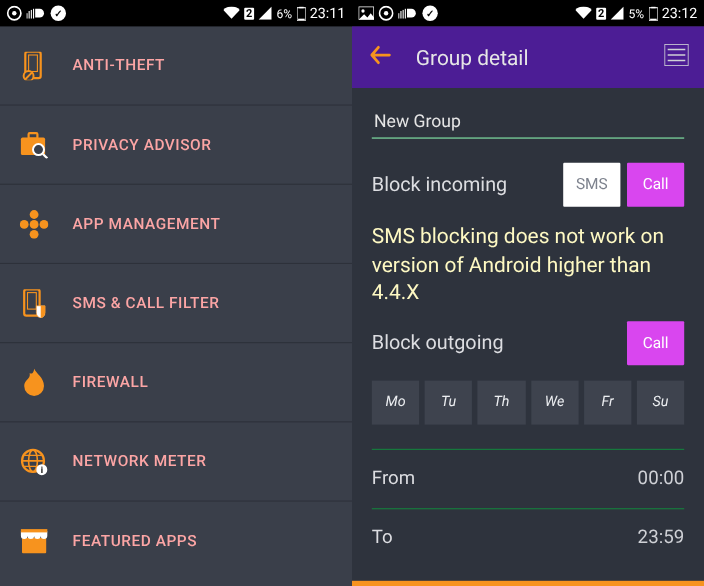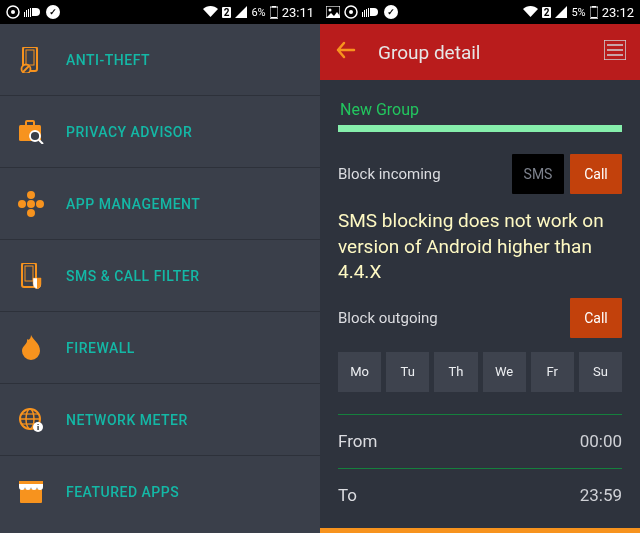--- a/index.html
+++ b/index.html
@@ -13,36 +13,36 @@
   .status { height: 24px; background: #000; color: #fff; display: flex; align-items: center; justify-content: space-between; padding: 0 6px; font-size: 12px; }
   .status .sleft, .status .sright { display: flex; align-items: center; gap: 4px; }
   .status svg { display: block; }
   .badge-circ { width: 14px; height: 14px; border-radius: 50%; background: #fff; display: flex; align-items: center; justify-content: center; color: #000; font-size: 9px; font-weight: bold; }
 
   
   .menu { flex: 1; display: flex; flex-direction: column; }
   .menu-item { height: 72px; border-bottom: 1px solid #2d313a; display: flex; align-items: center; padding: 0 18px; gap: 22px; cursor: pointer; }
   .menu-item:last-child { border-bottom: none; }
   .menu-icon { width: 26px; height: 26px; flex-shrink: 0; display: flex; align-items: center; justify-content: center; }
-  .menu-label { color: #14b8a6; font-size: 14px; font-weight: 500; letter-spacing: 0.5px; }
+  .menu-label { color: #fca5a5; font-size: 14px; font-weight: 500; letter-spacing: 0.5px; }
 
   
-  .headerbar { height: 56px; background: #b91c1c; display: flex; align-items: center; padding: 0 14px; gap: 20px; }
+  .headerbar { height: 56px; background: #4c1d95; display: flex; align-items: center; padding: 0 14px; gap: 20px; }
   .headerbar .title { color: #e6e6e6; font-size: 19px; flex: 1; }
   .back-arrow { color: #f7931e; cursor: pointer; }
   .listbtn { cursor: pointer; }
 
   .content { flex: 1; padding: 14px 18px 0 18px; color: #cfd1d6; overflow: hidden; }
-  .groupname { border-bottom: 7px solid #86efac; padding: 6px 2px; font-size: 16px; color: #22c55e; margin-bottom: 22px; }
+  .groupname { border-bottom: 1px solid #86efac; padding: 6px 2px; font-size: 16px; color: #e5e5e5; margin-bottom: 22px; }
   .row { display: flex; align-items: center; margin-bottom: 14px; }
-  .row .label { flex: 1; font-size: 15px; color: #dcdde1; }
-  .chip { width: 52px; height: 40px; background: #c2410c; display: flex; align-items: center; justify-content: center; font-size: 14px; color: #fff; margin-left: 6px; border-radius: 1px; cursor: pointer; }
-  .chip.disabled { color: #7d828d; background: #000000; cursor: default; }
+  .row .label { flex: 1; font-size: 18px; color: #dcdde1; }
+  .chip { width: 52px; height: 40px; background: #d946ef; display: flex; align-items: center; justify-content: center; font-size: 14px; color: #fff; margin-left: 6px; border-radius: 1px; cursor: pointer; }
+  .chip.disabled { color: #7d828d; background: #ffffff; cursor: default; }
   .note { font-size: 19px; color: #fef9c3; line-height: 1.35; margin-bottom: 13px; }
-  .days { display: flex; gap: 5px; margin: 4px 0 22px 0; }
+  .days { display: flex; gap: 5px; margin: 4px 0 22px 0; font-style: italic; }
   .day { flex: 1; height: 40px; background: #3e434e; display: flex; align-items: center; justify-content: center; font-size: 13px; color: #eceef1; cursor: pointer; }
   .timerow { display: flex; align-items: center; height: 54px; border-top: 1px solid #15803d; }
   .timerow .tlabel { flex: 1; font-size: 17px; color: #dcdde1; }
   .timerow .tval { font-size: 17px; color: #cfd1d6; margin-left: 27px; }
   .bottombar { height: 5px; background: #f7931e; }
 </style>
 </head>
 <body>
 
 <div class="wrap">

